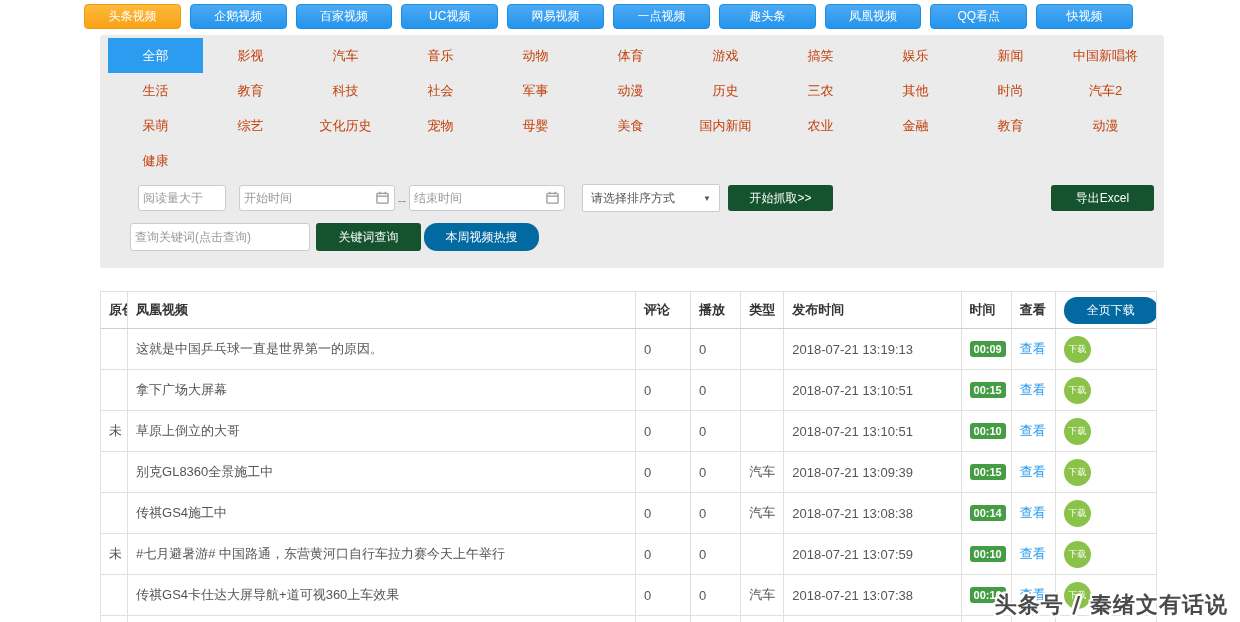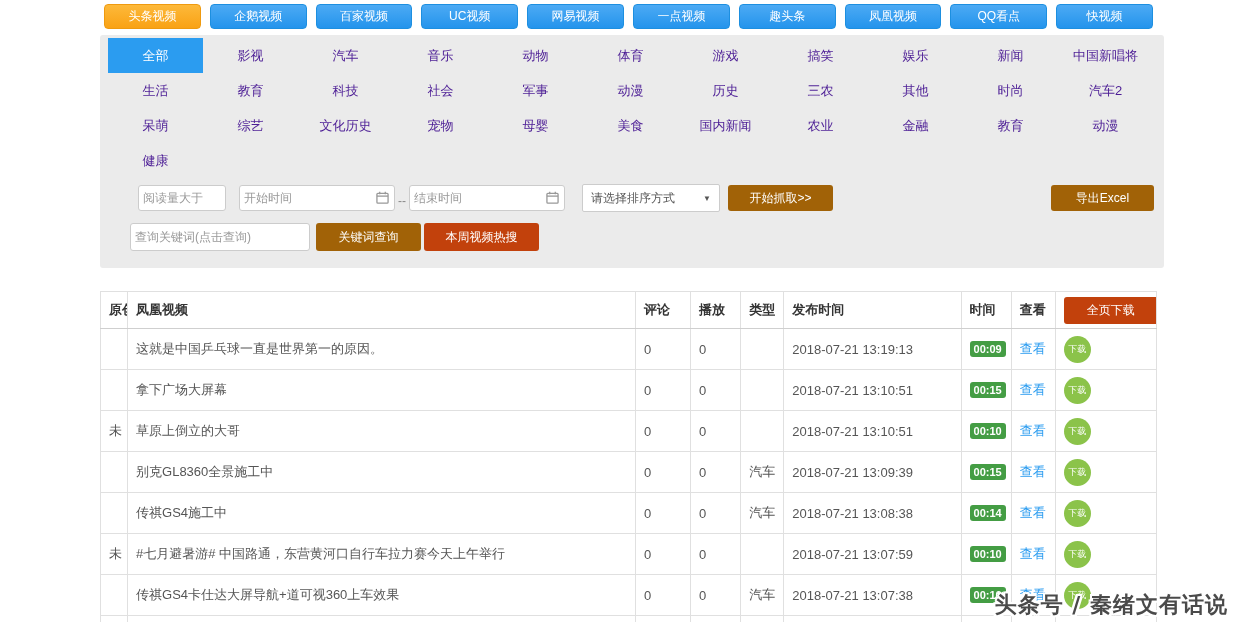--- a/index.html
+++ b/index.html
@@ -3,37 +3,37 @@
 <meta charset="utf-8">
 <style>
   html,body{margin:0;padding:0;}
   body{
     width:1240px;height:622px;overflow:hidden;background:#fff;position:relative;
     font-family:"Liberation Sans","DejaVu Sans",sans-serif;
   }
   .wrap{position:relative;width:1240px;height:622px;}
 
   
-  .tabs{position:absolute;left:104px;top:4px;width:1049px;display:flex;gap:9px;}
+  .tabs{position:absolute;left:84px;top:4px;width:1049px;display:flex;gap:9px;}
   .tab-btn{
     flex:1;height:25px;border:1px solid #1d8fe0;border-radius:4px;cursor:pointer;
     background:linear-gradient(#4caaf4,#2494ec);color:#fff;font-size:12px;
     font-family:inherit;padding:0;
   }
   .tab-btn.active{background:linear-gradient(#fdb93a,#f9a215);border-color:#ef9a0f;}
 
   
   .panel{
     position:absolute;left:100px;top:35px;width:1064px;height:233px;
     background:#ebebeb;border-radius:3px;
   }
   .cats{display:flex;flex-wrap:wrap;padding:3px 8px 0 8px;}
   .cat{
     width:95px;height:35px;line-height:35px;text-align:center;
-    font-size:13px;color:#4c1d95;cursor:pointer;
+    font-size:13px;color:#c2410c;cursor:pointer;
   }
   .cat.active{background:#2b9cf0;color:#fff;}
 
   .filter-row1{display:flex;align-items:center;margin:6px 10px 0 38px;}
   .filter-row2{display:flex;align-items:center;margin:11px 10px 0 30px;}
   .f-input{
     height:24px;border:1px solid #ccc;border-radius:3px;background:#fff;
     font-size:12px;padding:0 4px;color:#555;font-family:inherit;box-sizing:content-box;
   }
   .f-input::placeholder{color:#999;}
@@ -44,22 +44,22 @@
   .sel{
     width:120px;height:26px;border:1px solid #ccc;border-radius:2px;background:#fff;
     display:flex;align-items:center;justify-content:space-between;
     font-size:12px;color:#555;padding:0 8px;margin-left:17px;cursor:pointer;
   }
   .sel .caret{font-size:8px;color:#555;}
   .btn{
     border:none;border-radius:3px;color:#fff;font-size:12px;cursor:pointer;
     font-family:inherit;
   }
-  .btn-blue{background:#a16207;}
-  .btn-red{background:#c2410c;}
+  .btn-blue{background:#14532d;}
+  .btn-red{background:#0369a1;border-radius:13px;}
   .crawl-btn{width:105px;height:26px;margin-left:8px;}
   .export-btn{width:103px;height:26px;margin-left:auto;}
   .kw-input{width:170px;height:26px;}
   .kw-btn{width:105px;height:28px;margin-left:6px;}
   .hot-btn{width:115px;height:28px;margin-left:3px;}
 
   
   .video-table{
     position:absolute;left:100px;top:291px;width:1057px;
     border-collapse:collapse;table-layout:fixed;background:#fff;font-size:13px;

